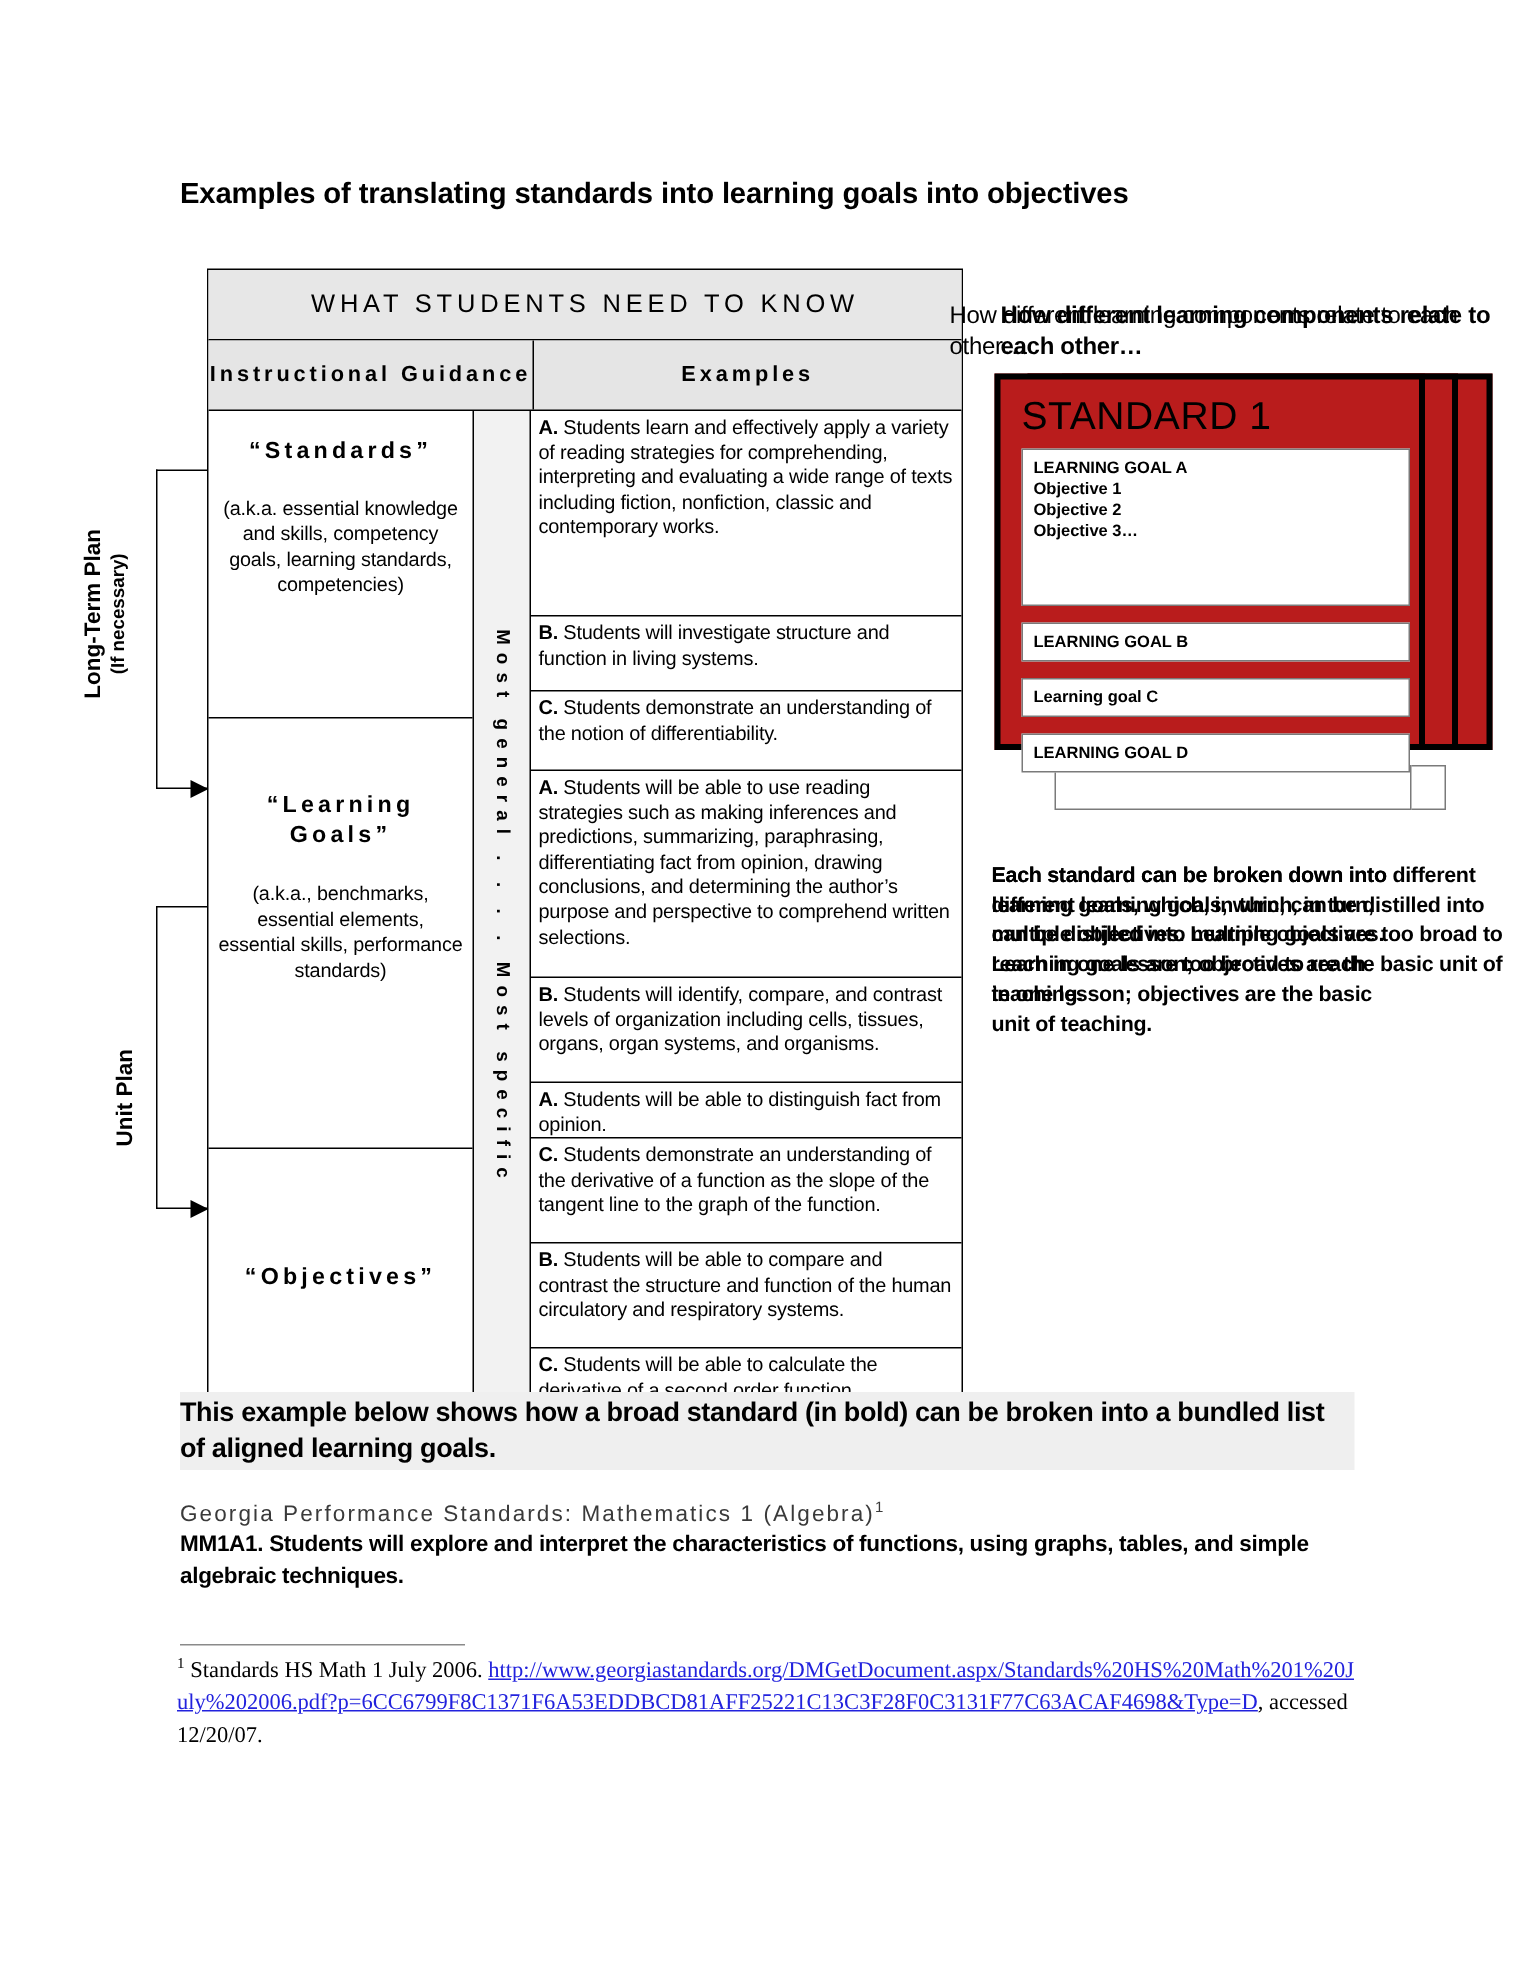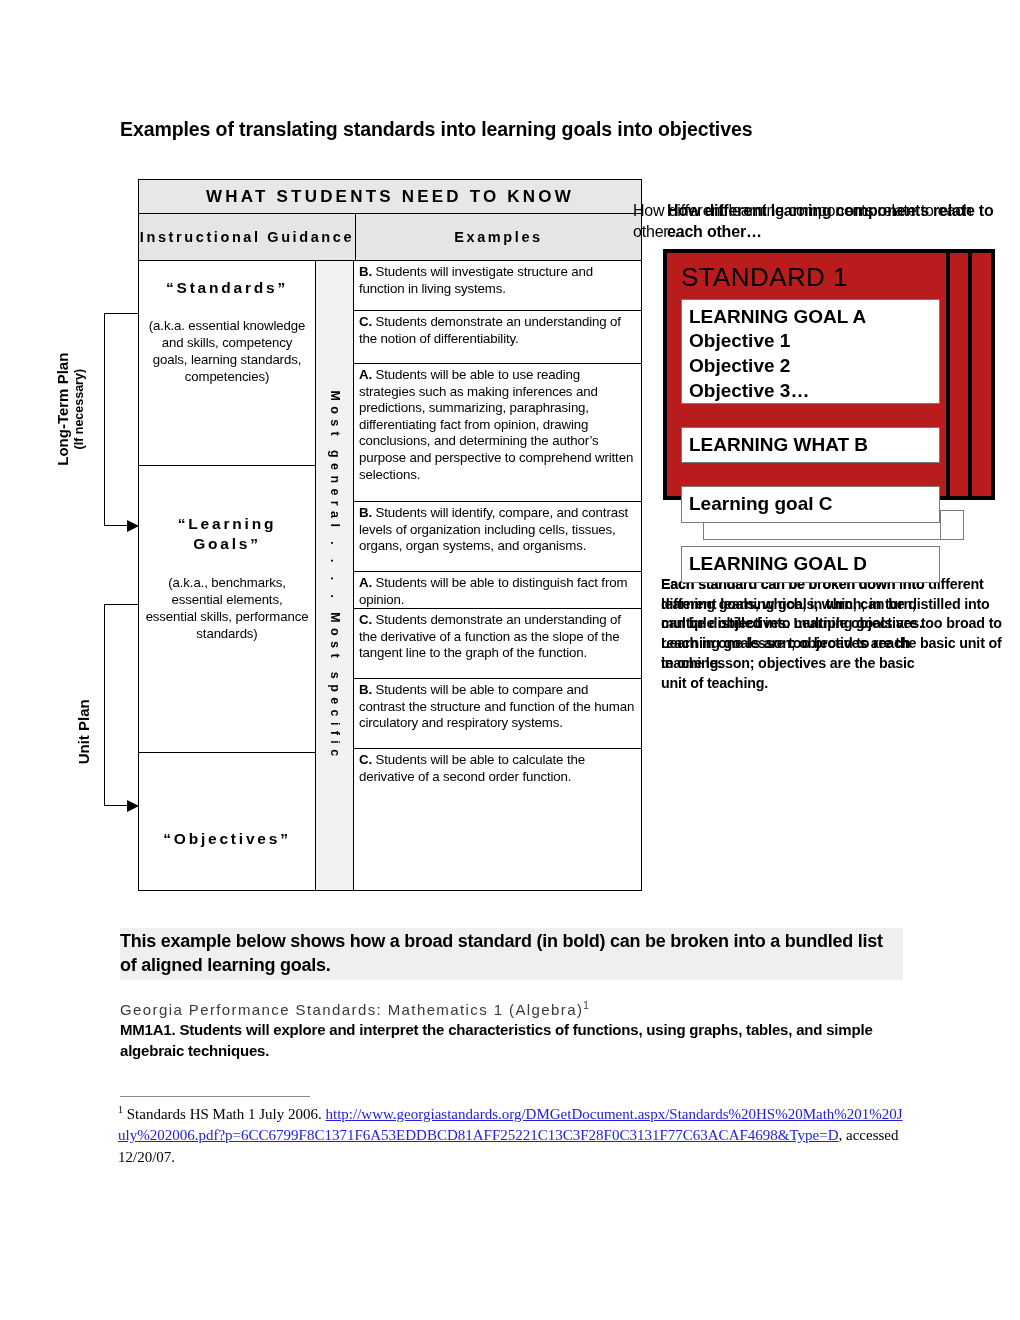--- a/index.html
+++ b/index.html
@@ -32,28 +32,28 @@
   .matrix {
     position: absolute;
     left: 138px;
     top: 179px;
     width: 504px;
     border: 1.5px solid #000;
     border-collapse: collapse;
     box-sizing: border-box;
   }
   .matrix-banner {
-    height: 34px;
+    height: 47px;
     background: #e7e7e7;
     border-bottom: 1.5px solid #000;
     display: flex;
     align-items: center;
     justify-content: center;
     font-size: 17px;
-    font-weight: bold;
+    font-weight: normal;
     letter-spacing: 3.2px;
     box-sizing: border-box;
   }
   .matrix-head {
     display: flex;
     height: 47px;
     background: #e5e5e5;
     border-bottom: 1.5px solid #000;
     box-sizing: border-box;
     justify-content: space-between;
@@ -238,22 +238,22 @@
     font-size: 26px;
     font-weight: normal;
     letter-spacing: 0.4px;
     line-height: 1.1;
     margin-bottom: 7px;
   }
   .goal-box {
     box-sizing: border-box;
     border: 1.5px solid #7a7a7a;
     padding: 5px 7px 5px 7px;
-    margin-bottom: 23px;
-    font-size: 19px;
+    margin-bottom: 11px;
+    font-size: 11px;
     font-weight: bold;
     line-height: 1.3;
     background: #fff;
   }
   .goal-box.tall { height: 105px; }
   .goal-box .obj { font-weight: bold; }
 
   .ghost-box {
     position: absolute;
     box-sizing: border-box;
@@ -376,20 +376,24 @@
       <div class="guide-cell c-objectives">
         <div class="guide-title">“Objectives”</div>
       </div>
     </div>
 
     <div class="col-scale">
       <div class="scale-text">Most general  .    .    .    .   Most specific</div>
     </div>
 
     <div class="col-examples">
+      <div class="ex-cell" style="height:137px">
+        <b>A.</b>
+        <span>Students learn and effectively apply a variety of reading strategies for comprehending, interpreting and evaluating a wide range of texts including fiction, nonfiction, classic and contemporary works.</span>
+      </div>
       <div class="ex-cell" style="height:50px">
         <b>B.</b>
         <span>Students will investigate structure and function in living systems.</span>
       </div>
       <div class="ex-cell" style="height:53px">
         <b>C.</b>
         <span>Students demonstrate an understanding of the notion of differentiability.</span>
       </div>
 
       <div class="ex-cell" style="height:138px">
@@ -448,21 +452,21 @@
       <div class="std-title">STANDARD 1</div>
 
       <div class="goal-box tall">
         <div>LEARNING GOAL A</div>
         <div class="obj">Objective 1</div>
         <div class="obj">Objective 2</div>
         <div class="obj">Objective 3…</div>
       </div>
 
       <div class="goal-box">
-        <div>LEARNING WHAT B</div>
+        <div>LEARNING GOAL B</div>
       </div>
 
       <div class="goal-box">
         <div>Learning goal C</div>
       </div>
 
       <div class="goal-box">
         <div>LEARNING GOAL D</div>
       </div>
     </div>

